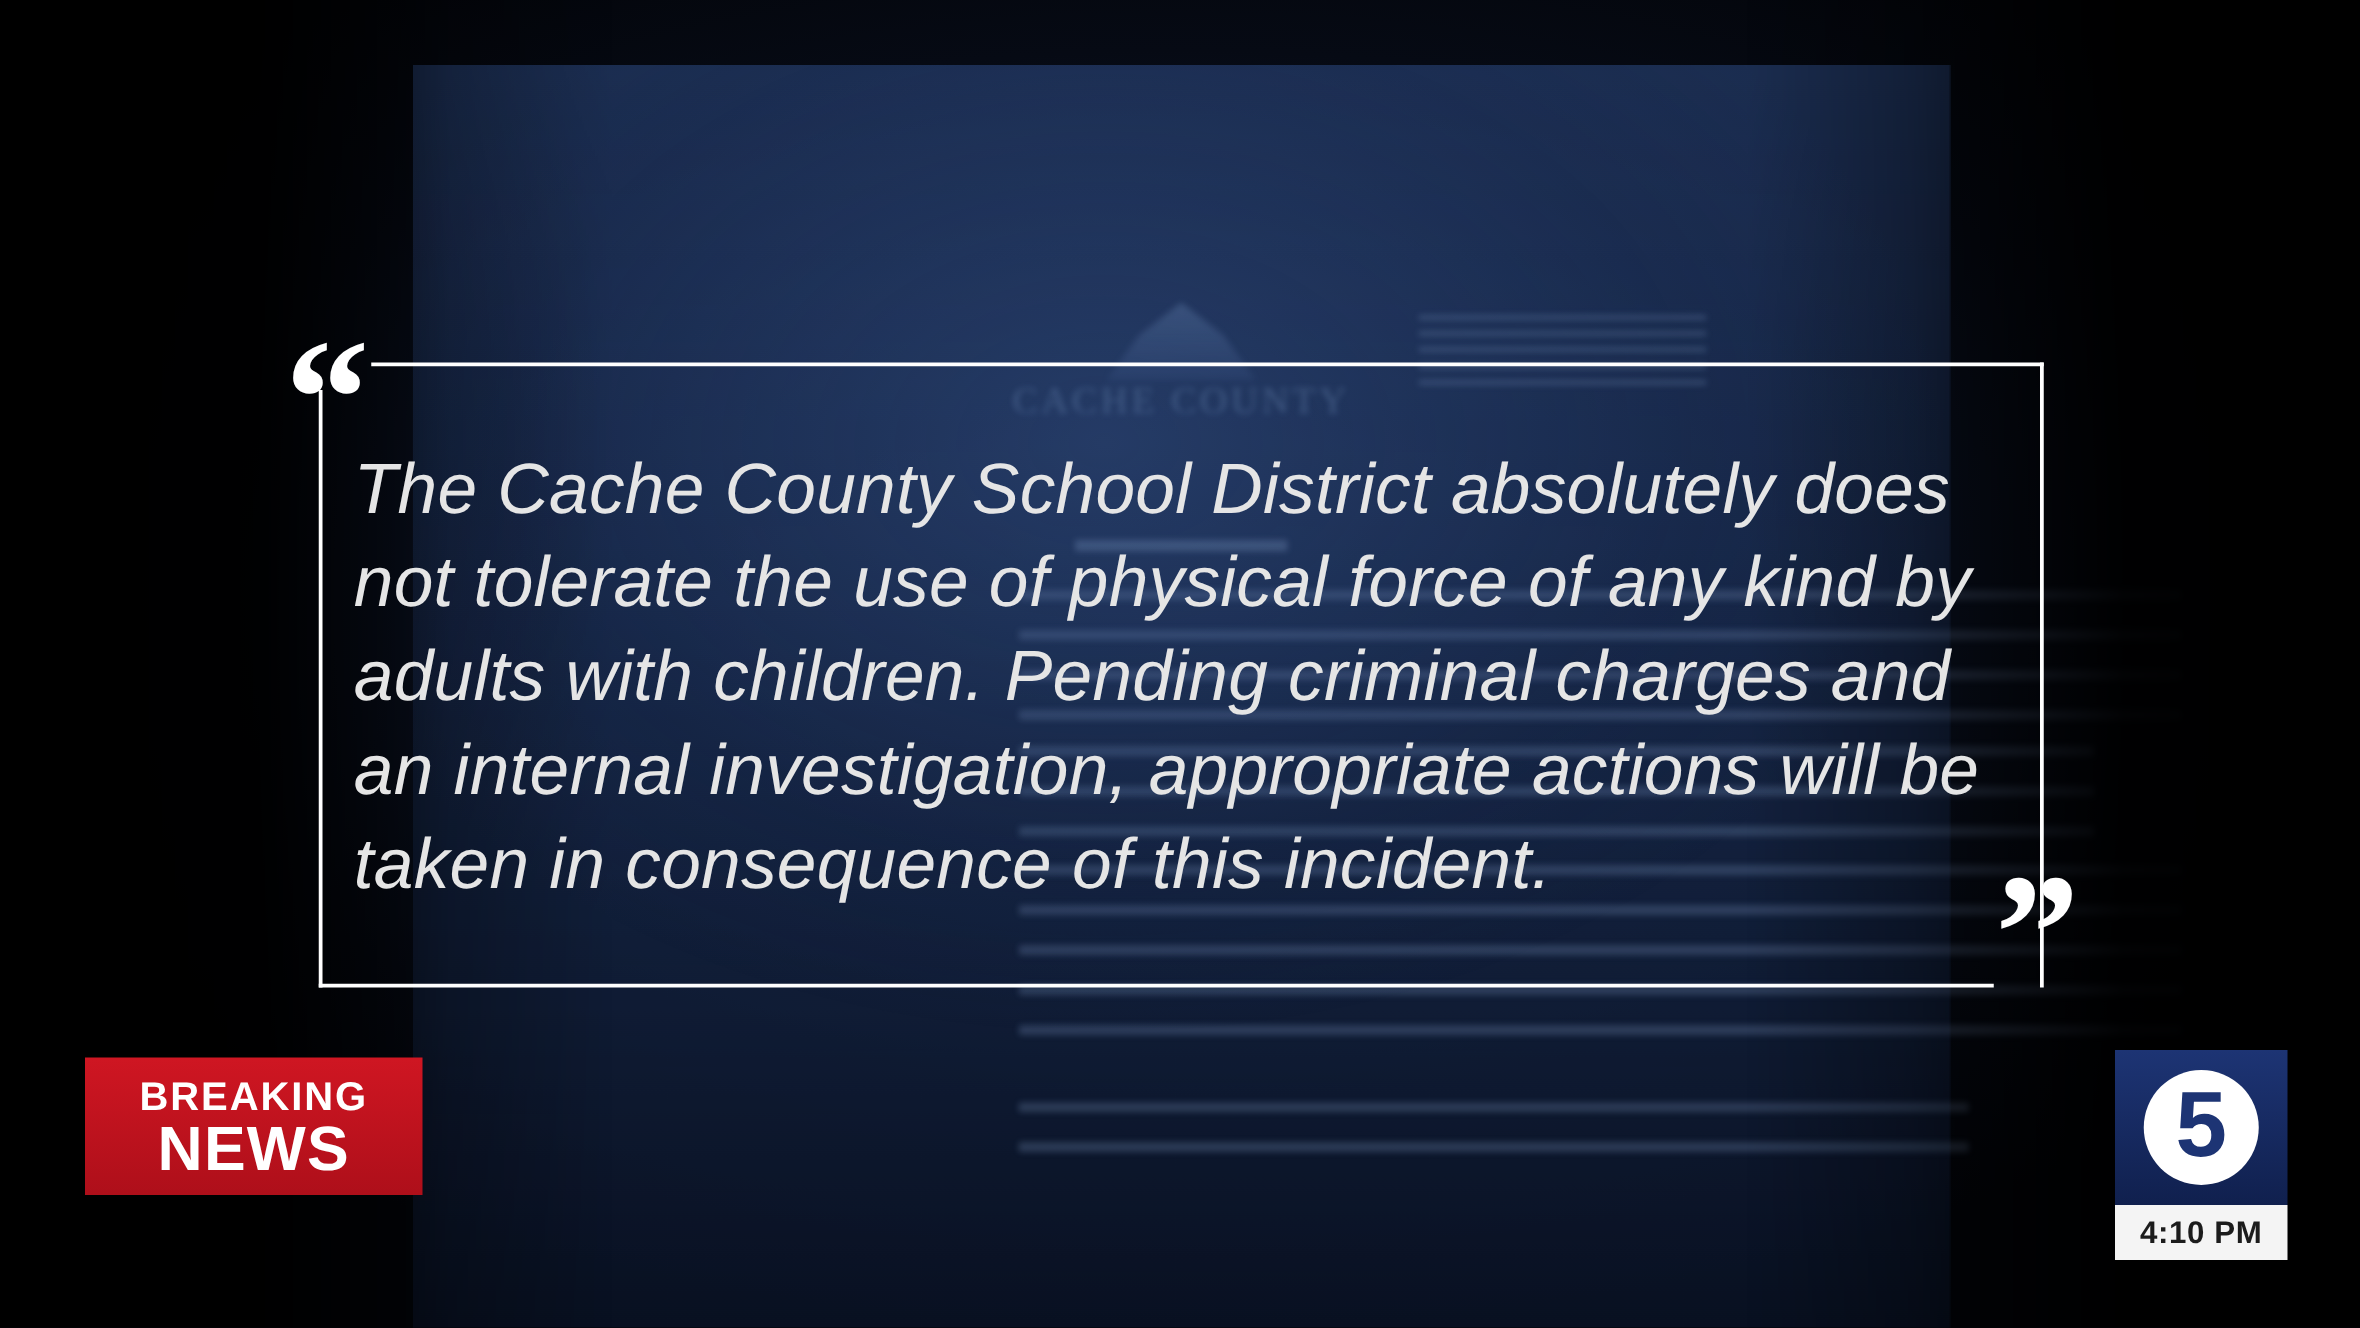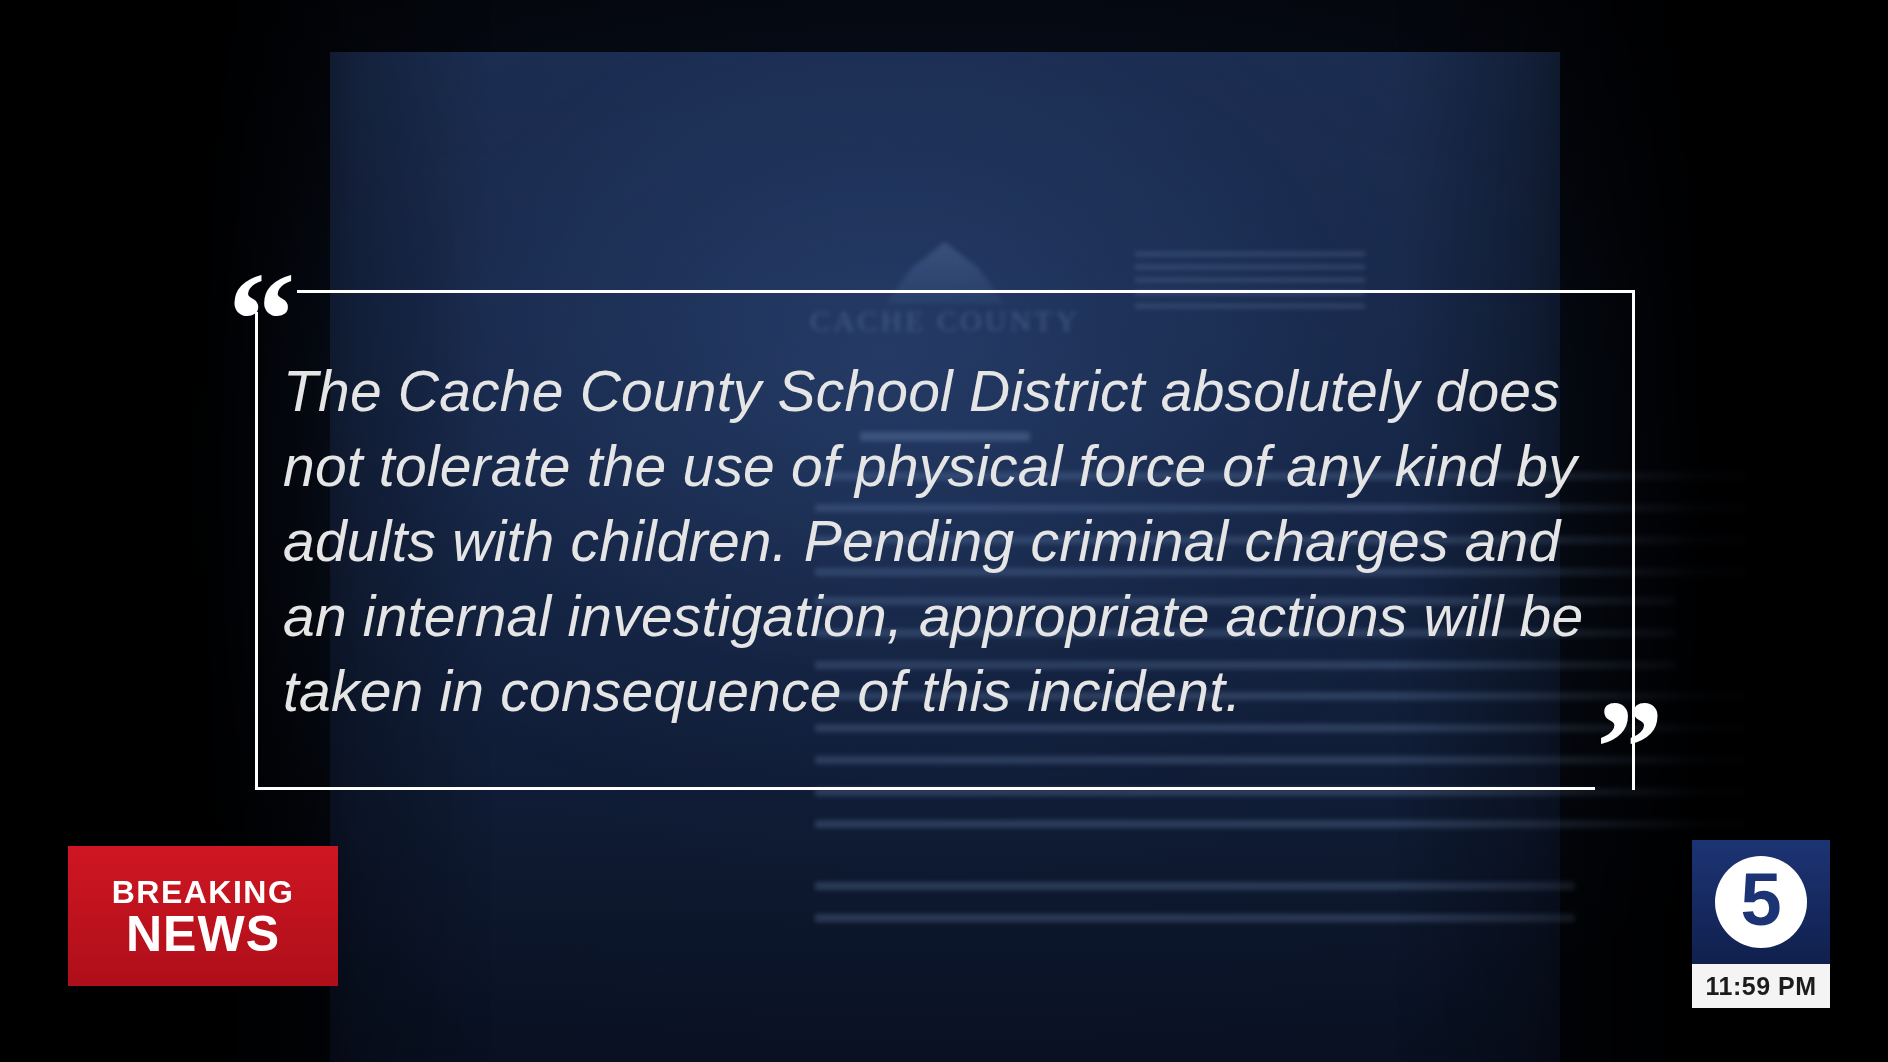--- a/index.html
+++ b/index.html
@@ -181,21 +181,21 @@
     color: #e5e5e5;
     letter-spacing: 0.2px;
     margin-top: 46px;
   }
 
   
   .lower-third {
     position: absolute;
     left: 68px;
     top: 846px;
-    height: 140px;
+    height: 110px;
     display: flex;
     align-items: stretch;
   }
   .breaking-block {
     width: 270px;
     background: linear-gradient(180deg, #cf1622 0%, #ae0f1a 100%);
     color: #fff;
     display: flex;
     flex-direction: column;
     align-items: center;
@@ -319,15 +319,15 @@
       <div class="breaking-word">BREAKING</div>
       <div class="news-word">NEWS</div>
     </div>
   </div>
 
   <div class="bug">
     <div class="bug-circle">
       <div class="bug-five">5</div>
     </div>
   </div>
-  <div class="clock">11:59 PM</div>
+  <div class="clock">4:10 PM</div>
 
 </div>
 
 </body></html>

